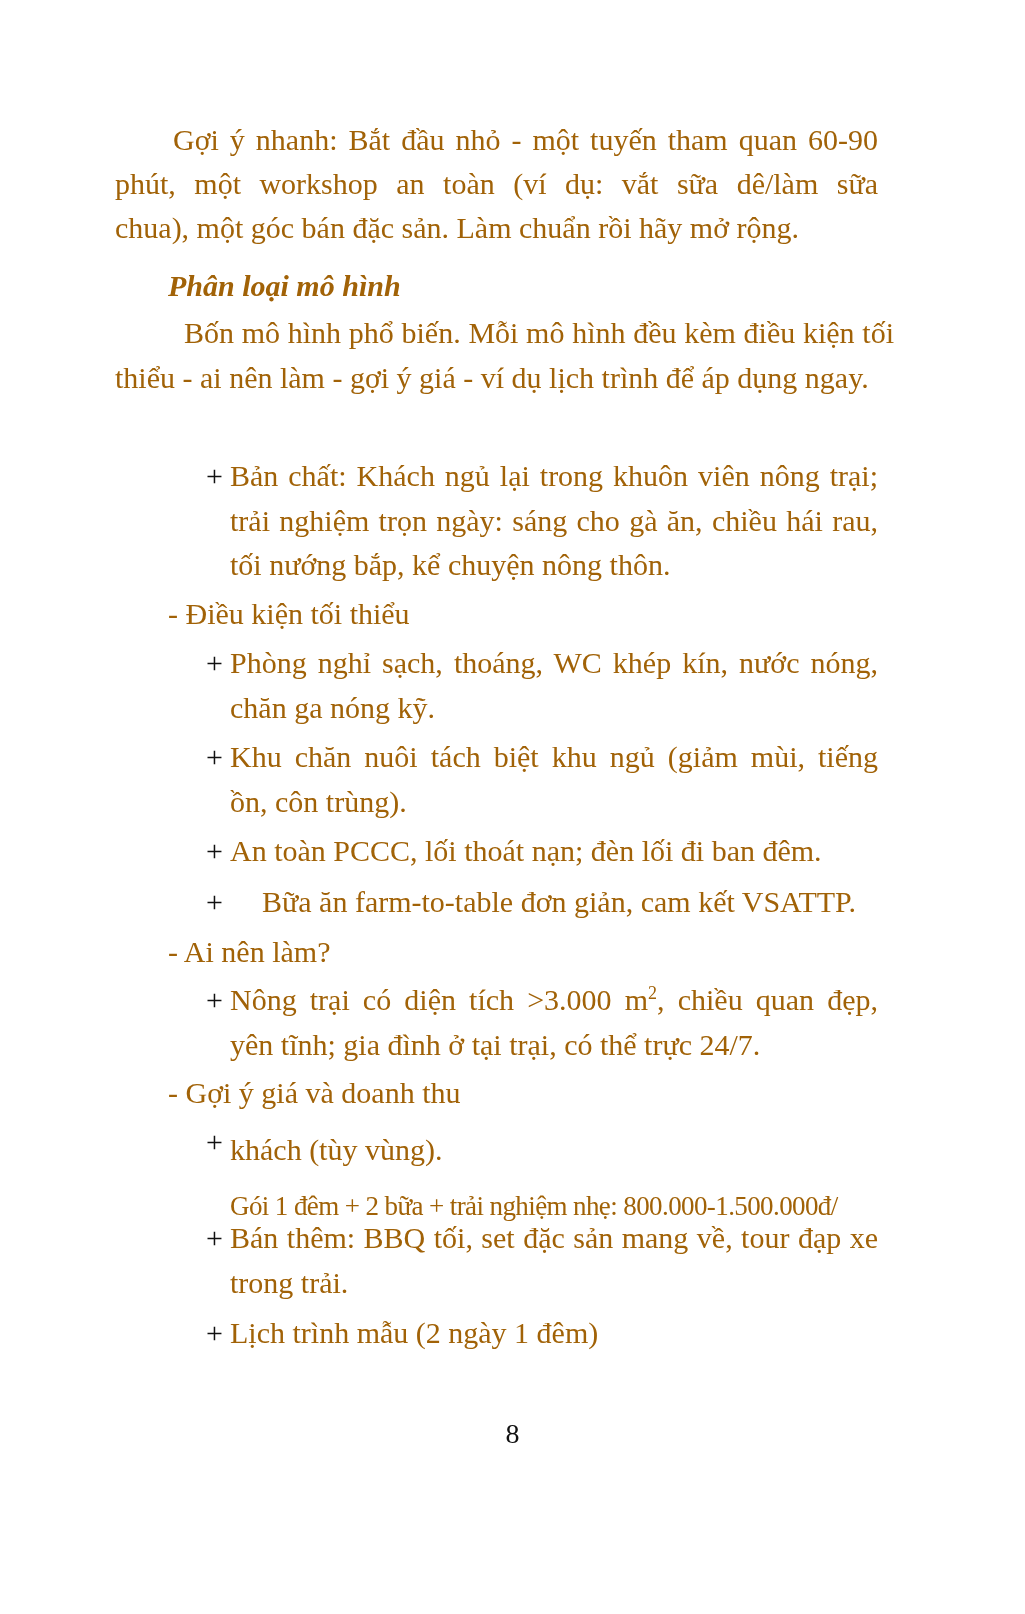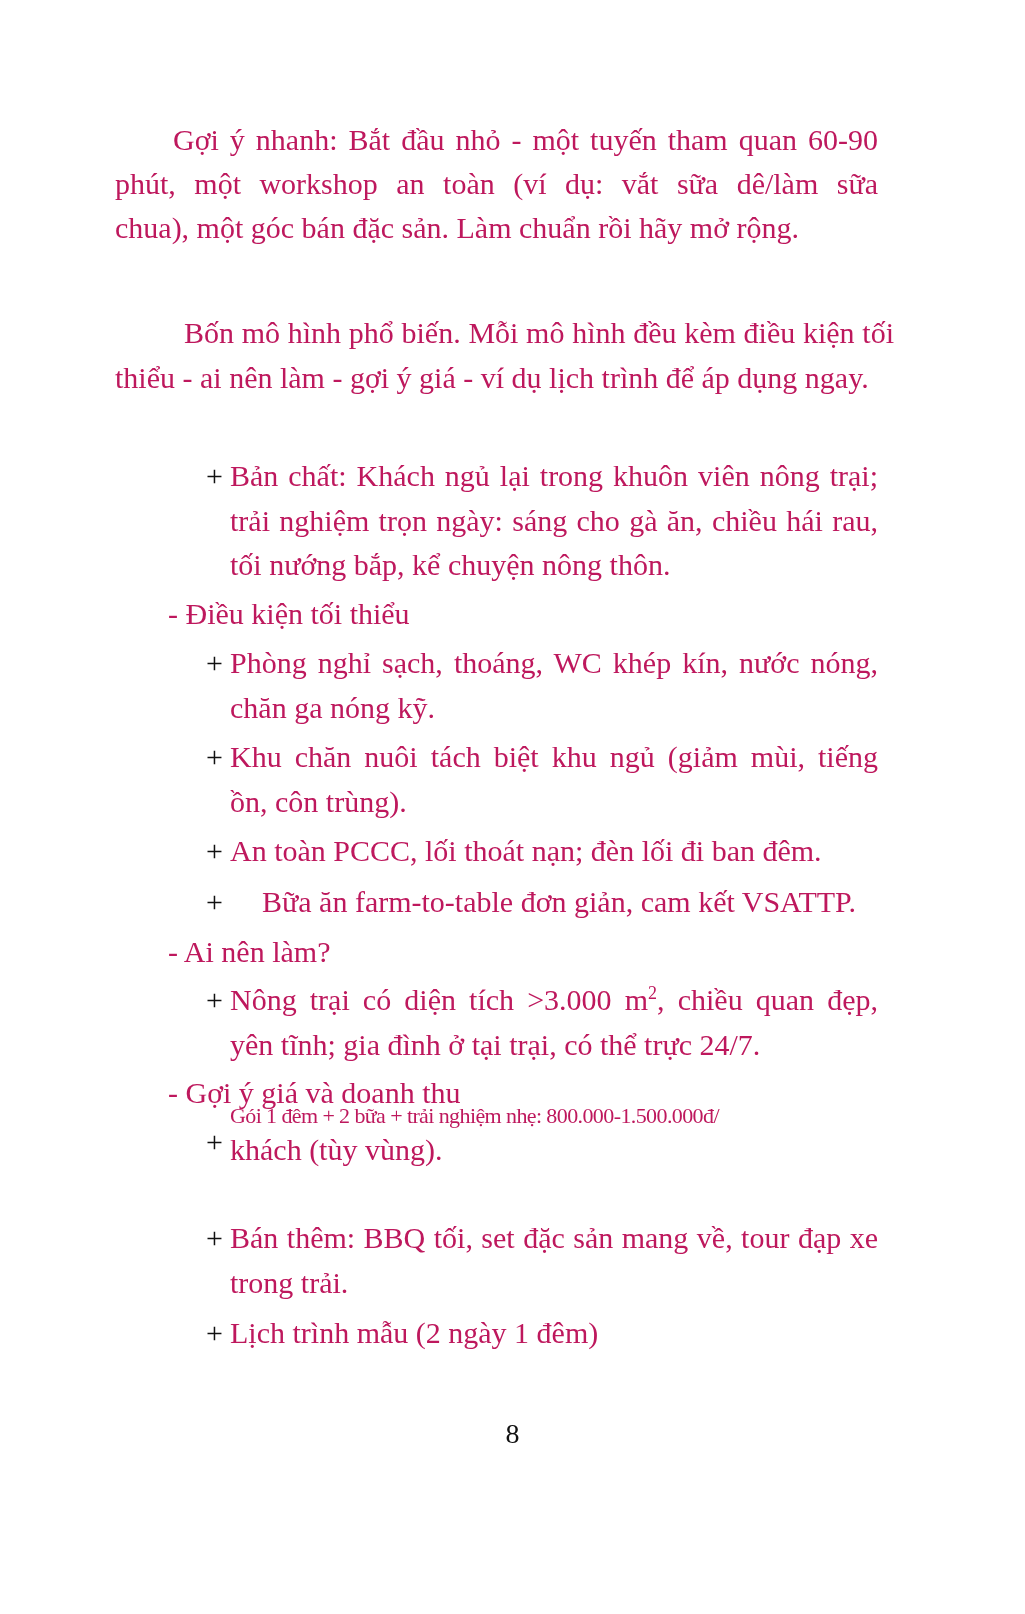--- a/index.html
+++ b/index.html
@@ -2,40 +2,41 @@
 <html><head>
 <meta charset="utf-8">
 <style>
   html, body { margin: 0; padding: 0; background: #ffffff; }
   body { width: 1025px; height: 1614px; position: relative; overflow: hidden; }
   .page { position: absolute; left: 0; top: 0; width: 1025px; height: 1614px; background: #fff; }
   .ln {
     position: absolute;
     font-family: "Liberation Serif", "DejaVu Serif", serif;
     font-size: 30px;
-    color: #be185d;
+    color: #a16207;
     white-space: nowrap;
     line-height: 36px;
     transform-origin: left top;
   }
   .heading { font-weight: bold; font-style: italic; }
   .bullet-plus { position: absolute; font-family: "Liberation Serif", serif; font-size: 30px; color: #111; line-height: 36px; }
   .pageno { position: absolute; left: 0; width: 1025px; text-align: center; top: 1418px;
     font-family: "Liberation Serif", serif; font-size: 28px; color: #111; }
   sup { font-size: 18px; line-height: 0; }
 </style>
 </head>
 <body>
 
 <div class="page">
 
   <div class="ln" style="left:173px; top:122px; width:705px; text-align:justify; text-align-last:justify;">Gợi ý nhanh: Bắt đầu nhỏ - một tuyến tham quan 60-90</div>
   <div class="ln" style="left:115px; top:166px; width:763px; text-align:justify; text-align-last:justify;">phút, một workshop an toàn (ví dụ: vắt sữa dê/làm sữa</div>
   <div class="ln" style="left:115px; top:210px;">chua), một góc bán đặc sản. Làm chuẩn rồi hãy mở rộng.</div>
 
+  <div class="ln heading" style="left:168px; top:268px;">Phân loại mô hình</div>
 
   <div class="ln" style="left:168px; top:315px; width:710px; text-align:justify; text-align-last:justify;margin-left:16px;">Bốn mô hình phổ biến. Mỗi mô hình đều kèm điều kiện tối</div>
   <div class="ln" style="left:115px; top:360px;">thiểu - ai nên làm - gợi ý giá - ví dụ lịch trình để áp dụng ngay.</div>
 
 
   <div class="bullet-plus" style="left:206px; top:458px;">+</div>
   <div class="ln" style="left:230px; top:458px; width:648px; text-align:justify; text-align-last:justify;">Bản chất: Khách ngủ lại trong khuôn viên nông trại;</div>
   <div class="ln" style="left:230px; top:503px; width:648px; text-align:justify; text-align-last:justify;">trải nghiệm trọn ngày: sáng cho gà ăn, chiều hái rau,</div>
   <div class="ln" style="left:230px; top:547px;">tối nướng bắp, kể chuyện nông thôn.</div>
 
@@ -57,21 +58,21 @@
 
   <div class="ln" style="left:168px; top:934px;">- Ai nên làm?</div>
 
   <div class="bullet-plus" style="left:206px; top:982px;">+</div>
   <div class="ln" style="left:230px; top:982px; width:648px; text-align:justify; text-align-last:justify;"><span>Nông trại có diện tích &gt;3.000 m</span><sup>2</sup><span>, chiều quan đẹp,</span></div>
   <div class="ln" style="left:230px; top:1027px;">yên tĩnh; gia đình ở tại trại, có thể trực 24/7.</div>
 
   <div class="ln" style="left:168px; top:1075px;">- Gợi ý giá và doanh thu</div>
 
   <div class="bullet-plus" style="left:206px; top:1124px;">+</div>
-  <div class="ln" style="left:230px; top:1098px; width:648px; font-size:22px; letter-spacing:-0.6px;">Gói 1 đêm + 2 bữa + trải nghiệm nhẹ: 800.000-1.500.000đ/</div>
+  <div class="ln" style="left:230px; top:1188px; width:648px; font-size:27px; letter-spacing:-0.6px;">Gói 1 đêm + 2 bữa + trải nghiệm nhẹ: 800.000-1.500.000đ/</div>
   <div class="ln" style="left:230px; top:1132px;">khách (tùy vùng).</div>
 
   <div class="bullet-plus" style="left:206px; top:1220px;">+</div>
   <div class="ln" style="left:230px; top:1220px; width:648px; text-align:justify; text-align-last:justify;">Bán thêm: BBQ tối, set đặc sản mang về, tour đạp xe</div>
   <div class="ln" style="left:230px; top:1265px;">trong trải.</div>
 
   <div class="bullet-plus" style="left:206px; top:1315px;">+</div>
   <div class="ln" style="left:230px; top:1315px;">Lịch trình mẫu (2 ngày 1 đêm)</div>
 
   <div class="pageno">8</div>

